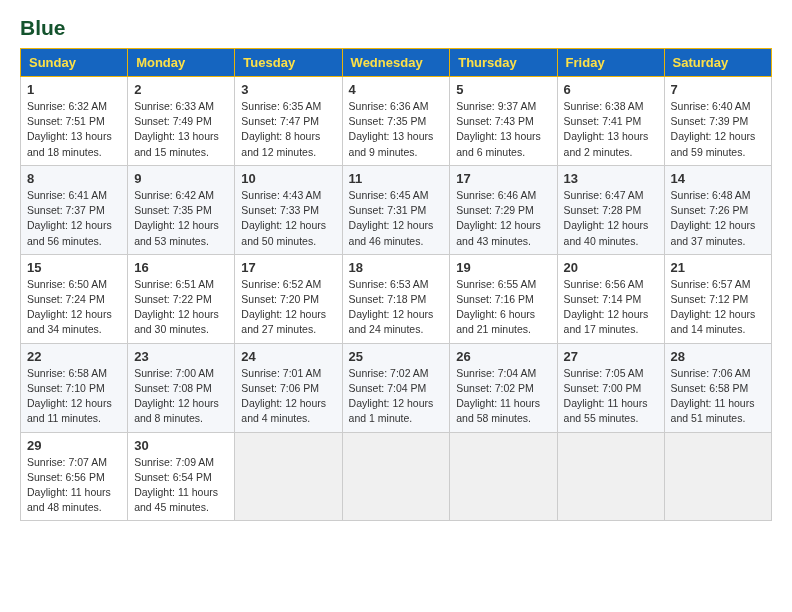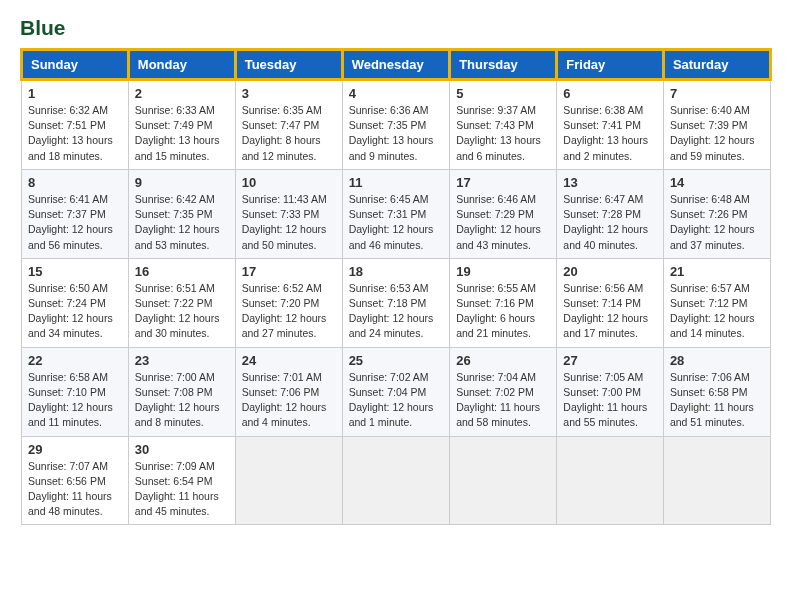--- a/index.html
+++ b/index.html
@@ -33,26 +33,26 @@
       font-size: 15px;
       color: #444;
     }
     .calendar {
       width: 100%;
       border-collapse: collapse;
       margin-top: 8px;
     }
     .calendar th {
       background-color: #1565c0;
-      color: #ffffff;
+      color: #fde047;
       text-align: left;
       padding: 6px 8px;
       font-size: 13px;
       font-weight: bold;
-      border: 3px solid #eab308;
+      border: 1px solid #eab308;
     }
     .calendar td {
       border: 1px solid #ccc;
       vertical-align: top;
       padding: 5px 6px;
       font-size: 10.5px;
       color: #333;
       width: 108px;
       min-height: 80px;
       background: #fff;
@@ -167,21 +167,21 @@
         <span class="day-number">9</span>
         <div class="day-info">
           <span>Sunrise: 6:42 AM</span><br>
           <span>Sunset: 7:35 PM</span><br>
           <span>Daylight: 12 hours and 53 minutes.</span>
         </div>
         </td>
         <td>
         <span class="day-number">10</span>
         <div class="day-info">
-          <span>Sunrise: 11:43 AM</span><br>
+          <span>Sunrise: 4:43 AM</span><br>
           <span>Sunset: 7:33 PM</span><br>
           <span>Daylight: 12 hours and 50 minutes.</span>
         </div>
         </td>
         <td>
         <span class="day-number">11</span>
         <div class="day-info">
           <span>Sunrise: 6:45 AM</span><br>
           <span>Sunset: 7:31 PM</span><br>
           <span>Daylight: 12 hours and 46 minutes.</span>

